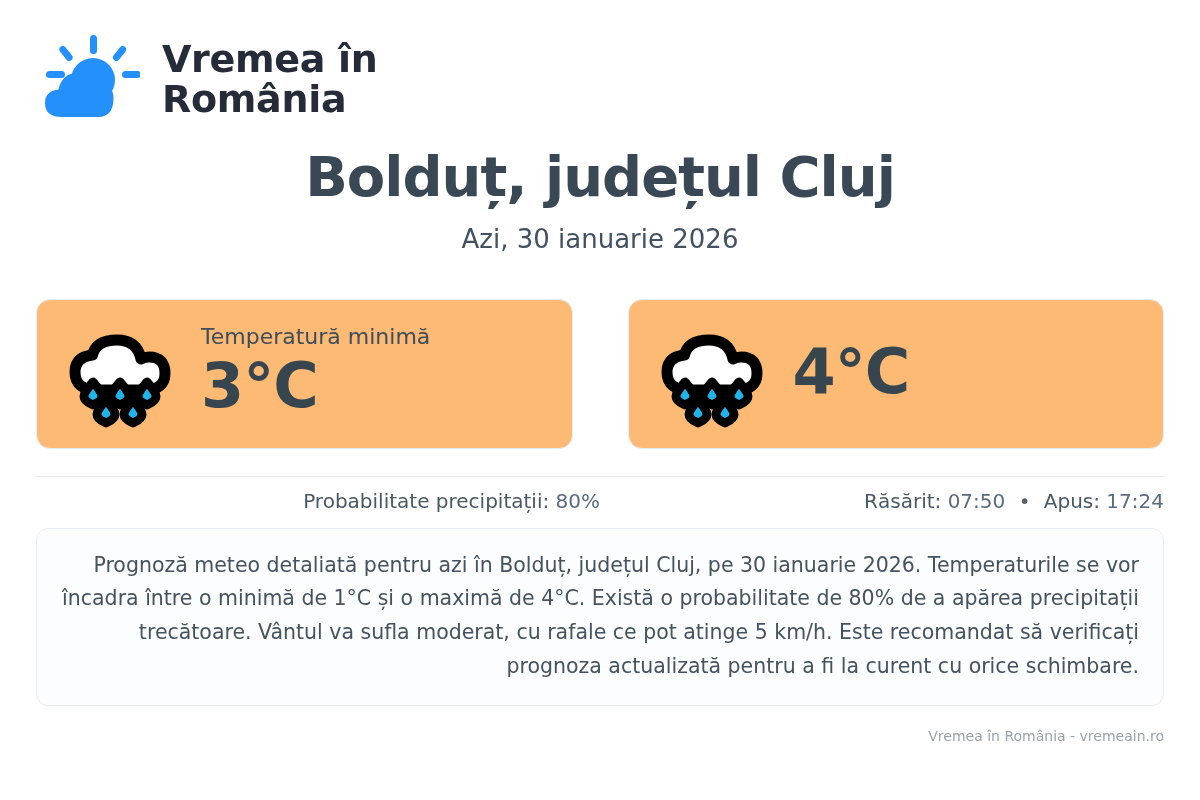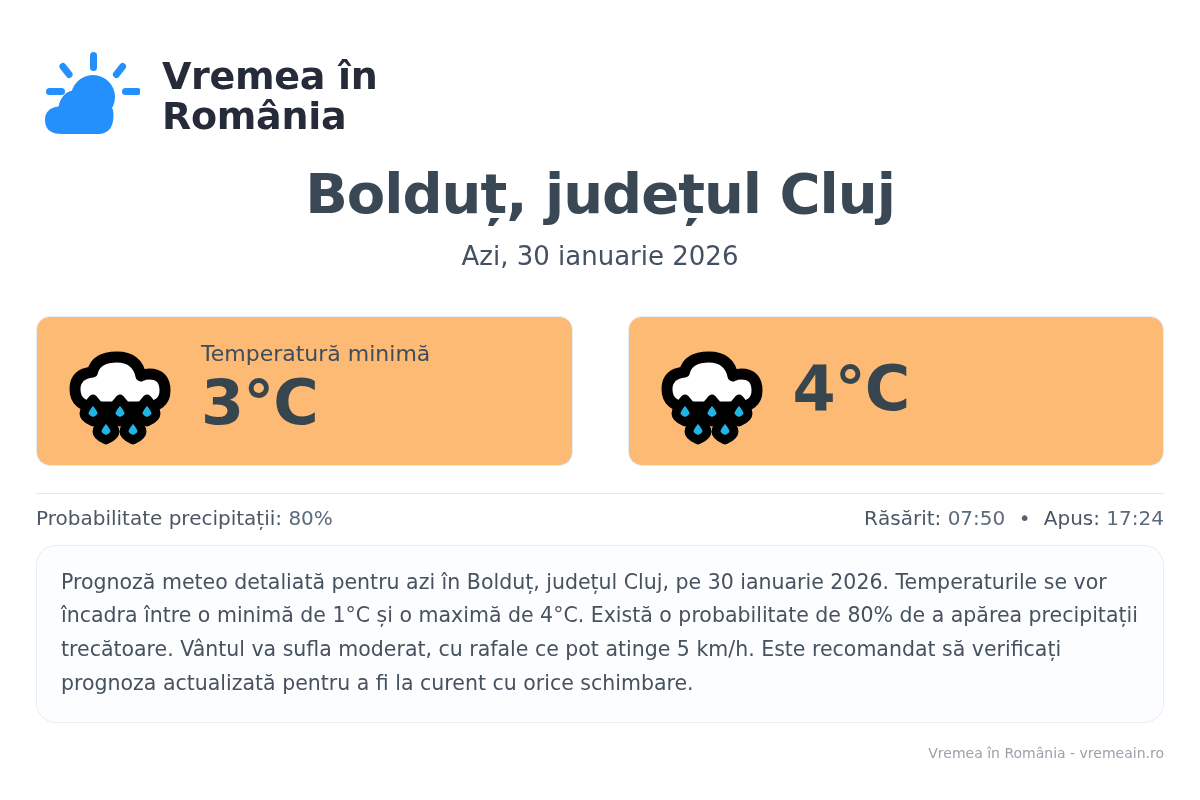--- a/index.html
+++ b/index.html
@@ -12,21 +12,21 @@
     background: #ffffff;
     font-family: "DejaVu Sans", "Liberation Sans", sans-serif;
     overflow: hidden;
     color: #3d4a5a;
   }
   .page {
     position: relative;
     width: 1200px;
     height: 800px;
     box-sizing: border-box;
-    padding: 17px 36px;
+    padding: 0 36px;
   }
 
   
   .brand {
     display: flex;
     align-items: center;
     gap: 22px;
     padding-top: 50px;
     height: 108px;
     box-sizing: border-box;
@@ -119,40 +119,41 @@
     display: flex;
     align-items: center;
     height: 48px;
     font-size: 20px;
     color: #4a5765;
   }
   .stats-cell {
     flex: 1 1 0;
     white-space: nowrap;
   }
-  .stats-cell.left   { text-align: left; }
+  .stats-cell.left   { text-align: right; }
   .stats-cell.center { text-align: center; }
   .stats-cell.right  { text-align: right; }
   .stat-accent { color: #5b6b7d; }
   .bullet-sep {
     display: inline-block;
     padding: 0 7px;
     color: #55616f;
   }
 
   
   .description {
     margin-top: 3px;
     background: #fcfdfe;
     border: 1px solid #e8edf3;
-    border-radius: 20px;
+    border-radius: 12px;
     padding: 20px 24px 22px 24px;
     font-size: 20.5px;
     line-height: 1.64;
     color: #46525f;
+    text-align: right;
   }
 
   
   .footer {
     margin-top: 22px;
     text-align: right;
     font-size: 14px;
     color: #9aa2ab;
   }
 </style>

